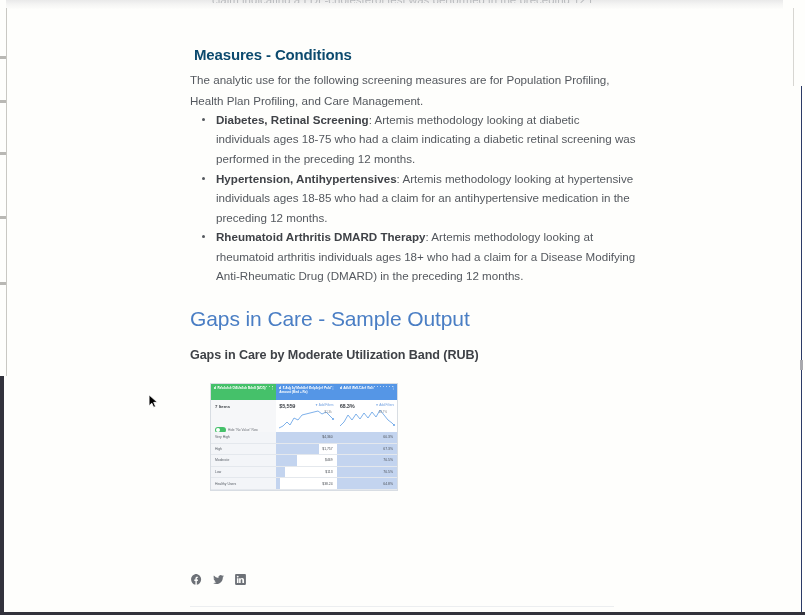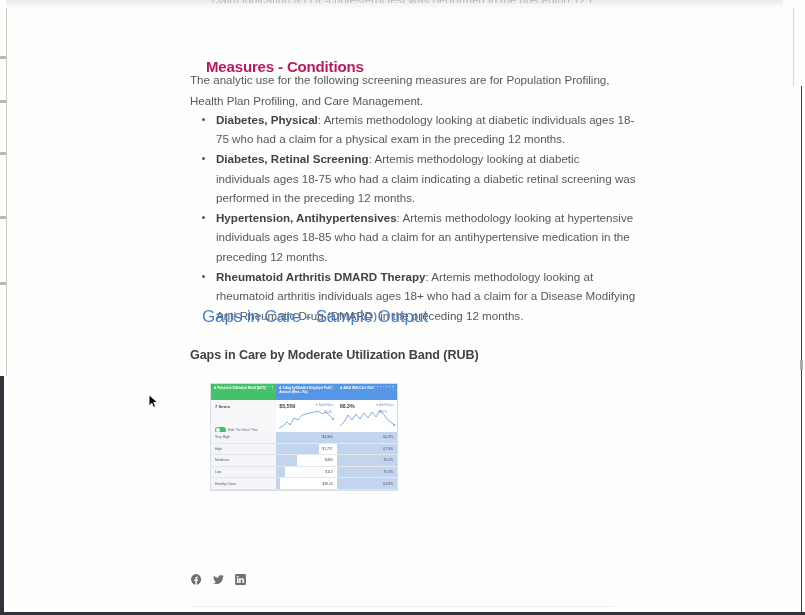--- a/index.html
+++ b/index.html
@@ -91,29 +91,29 @@
     width: 380px;
     font-size: 11.5px;
     color: #8f9297;
     white-space: nowrap;
     overflow: hidden;
     height: 9px;
     opacity: .55;
   }
 
   h2.section-title {
-    margin: 16px;
+    margin: 4px;
     padding: 0;
     position: absolute;
     top: 42px;
     left: 0;
     font-size: 15px;
     font-weight: bold;
     letter-spacing: -0.15px;
-    color: #be185d;
+    color: #0c4a6e;
   }
 
   p.intro {
     position: absolute;
     top: 70px;
     left: 0;
     width: 424px;
     margin: 0;
     font-size: 11.6px;
     line-height: 20.5px;
@@ -148,23 +148,23 @@
     background: #54585e;
   }
   ul.measures .term {
     font-weight: bold;
     color: #3f4247;
   }
 
   h3.blue-heading {
     position: absolute;
     top: 307px;
-    left: 12px;
+    left: 0;
     margin: 0;
-    font-size: 17px;
+    font-size: 21px;
     font-weight: normal;
     color: #4a7ec4;
     letter-spacing: -0.1px;
   }
 
   h4.sub-heading {
     position: absolute;
     top: 348px;
     left: 0;
     margin: 0;
@@ -403,23 +403,20 @@
 
   <div id="content">
 
     <div class="clipped-line">claim indicating a LDL-cholesterol test was performed in the preceding 12 months.</div>
 
     <h2 class="section-title">Measures - Conditions</h2>
 
     <p class="intro">The analytic use for the following screening measures are for Population Profiling, Health Plan Profiling, and Care Management.</p>
 
     <ul class="measures">
-      <li>
-        <span class="term">Diabetes, Physical</span><span>: Artemis methodology looking at diabetic individuals ages 18-75 who had a claim for a physical exam in the preceding 12 months.</span>
-      </li>
       <li>
         <span class="term">Diabetes, Retinal Screening</span><span>: Artemis methodology looking at diabetic individuals ages 18-75 who had a claim indicating a diabetic retinal screening was performed in the preceding 12 months.</span>
       </li>
       <li>
         <span class="term">Hypertension, Antihypertensives</span><span>: Artemis methodology looking at hypertensive individuals ages 18-85 who had a claim for an antihypertensive medication in the preceding 12 months.</span>
       </li>
       <li>
         <span class="term">Rheumatoid Arthritis DMARD Therapy</span><span>: Artemis methodology looking at rheumatoid arthritis individuals ages 18+ who had a claim for a Disease Modifying Anti-Rheumatic Drug (DMARD) in the preceding 12 months.</span>
       </li>
     </ul>

